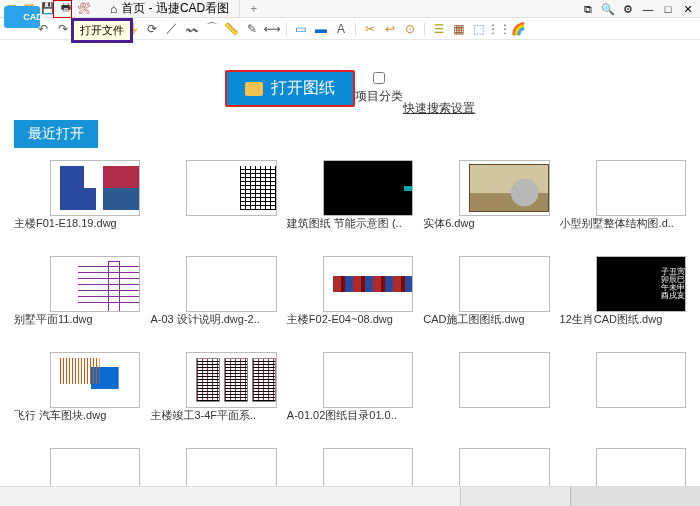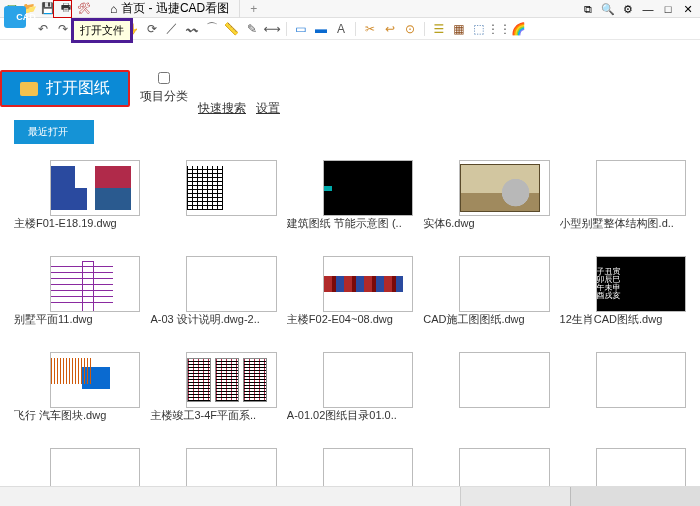--- a/index.html
+++ b/index.html
@@ -1,39 +1,39 @@
 <!DOCTYPE html>
 <html><head>
 <meta charset="utf-8">
 <style>
   * { box-sizing: border-box; margin: 0; padding: 0; }
   body { font-family: "Microsoft YaHei", sans-serif; font-size: 12px; background: #fff; width: 700px; height: 506px; overflow: hidden; position: relative; }
   .titlebar { height: 18px; background: #f7f7f7; border-bottom: 1px solid #e0e0e0; display: flex; align-items: center; padding: 0 4px; position: relative; }
   .titlebar .tb-left { display: flex; gap: 2px; align-items: center; }
   .titlebar .tb-right { position: absolute; right: 4px; top: 0; display: flex; gap: 4px; align-items: center; height: 18px; }
   .ico { width: 16px; height: 16px; display: inline-flex; align-items: center; justify-content: center; font-size: 11px; }
-  .app-logo { width: 22px; height: 22px; background: #2aa3e8; border-radius: 3px; color: #fff; font-size: 9px; font-weight: bold; display: inline-flex; align-items: center; justify-content: center; position: absolute; top: 6px; left: 4px; padding-left: 22px; }
+  .app-logo { width: 36px; height: 22px; background: #2aa3e8; border-radius: 3px; color: #fff; font-size: 9px; font-weight: bold; display: inline-flex; align-items: center; justify-content: center; position: absolute; top: 6px; left: 4px; padding-left: 22px; }
   .tab { display: inline-flex; align-items: center; gap: 4px; padding: 0 10px 0 6px; margin-left: 10px; height: 18px; border-right: 1px solid #ddd; }
   .tab-plus { padding: 0 8px; color: #888; }
   .toolbar { height: 22px; display: flex; align-items: center; gap: 2px; padding: 2px 6px 2px 34px; border-bottom: 1px solid #e8e8e8; }
   .tbtn { width: 18px; height: 18px; display: inline-flex; align-items: center; justify-content: center; font-size: 12px; color: #555; }
   .tsep { width: 1px; height: 14px; background: #e0e0e0; margin: 0 3px; }
   .tooltip { position: absolute; top: 18px; left: 71px; background: #ffffe1; border: 3px solid #4c1d95; padding: 2px 6px; font-size: 11px; z-index: 10; }
   .hl-open { position: absolute; top: 0px; left: 53px; width: 19px; height: 18px; border: 1px solid #d00000; pointer-events: none; }
   .content { position: absolute; top: 42px; left: 0; right: 0; bottom: 0; overflow: hidden; }
-  .action-row { display: flex; align-items: center; justify-content: flex-start; gap: 10px; padding: 18px 0 12px; }
+  .action-row { display: flex; align-items: center; justify-content: center; padding: 18px 9px 12px; }
   .open-btn { display: inline-flex; align-items: center; gap: 8px; background: #0b8ad6; color: #fff; padding: 6px 18px; font-size: 16px; border: 2px solid #e02020; border-radius: 2px; }
   .open-btn .folder { width: 18px; height: 14px; background: #f2c14e; border-radius: 2px; position: relative; }
   .chk { display: inline-flex; align-items: center; gap: 4px; color: #333; flex-direction: column; }
   .chk input { width: 12px; height: 12px; }
   .lnk { text-decoration: underline; color: #333; cursor: pointer; margin-top: 40px; }
-  .recent-tab { position: absolute; left: 14px; top: 78px; background: #1593d6; color: #fff; padding: 5px 14px; font-size: 10px; min-width: 80px; text-align: left; }
+  .recent-tab { position: absolute; left: 14px; top: 78px; background: #1593d6; color: #fff; padding: 5px 14px; font-size: 14px; min-width: 80px; text-align: right; }
   .grid { position: absolute; left: 14px; top: 118px; right: 14px; bottom: 30px; display: grid; grid-template-columns: repeat(5, 1fr); grid-auto-rows: 90px; gap: 6px 10px; }
   .card { display: flex; flex-direction: column; }
-  .thumb { flex: 0 0 56px; border: 1px solid #bbb; background: #fff; display: flex; align-items: center; justify-content: flex-start; overflow: hidden; position: relative; margin-left: 36px; }
+  .thumb { flex: 0 0 56px; border: 1px solid #bbb; background: #fff; display: flex; align-items: center; justify-content: flex-end; overflow: hidden; position: relative; margin-left: 36px; }
   .thumb.dark { background: #000; }
   .fname { font-size: 11px; color: #333; text-align: left; white-space: nowrap; overflow: hidden; text-overflow: ellipsis; }
   
   .p-plan { width: 90%; height: 80%; background:
      linear-gradient(90deg,#2a4a9f 30%,transparent 30%) 0 0/100% 50% no-repeat,
      linear-gradient(90deg,transparent 55%,#b02a4a 55%,#b02a4a 100%) 0 0/100% 50% no-repeat,
      linear-gradient(90deg,#2a4a9f 45%,transparent 45%) 0 100%/100% 50% no-repeat,
      linear-gradient(90deg,transparent 55%,#2a5a8f 55%) 0 100%/100% 50% no-repeat; }
   .p-bw { width: 40%; height: 80%; background:
      repeating-linear-gradient(0deg,#000 0,#000 1px,transparent 1px,transparent 4px),

